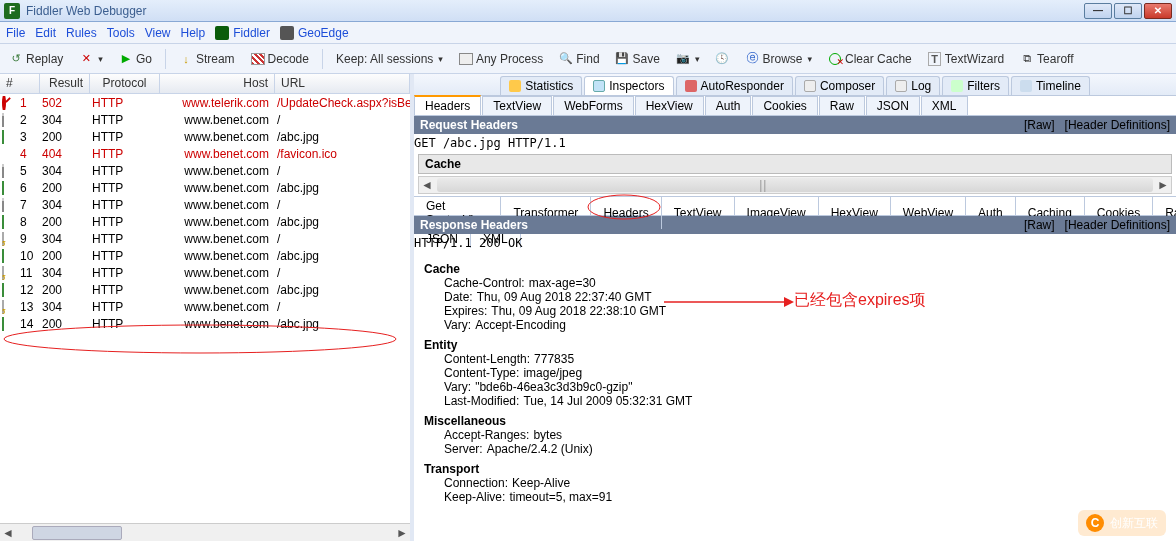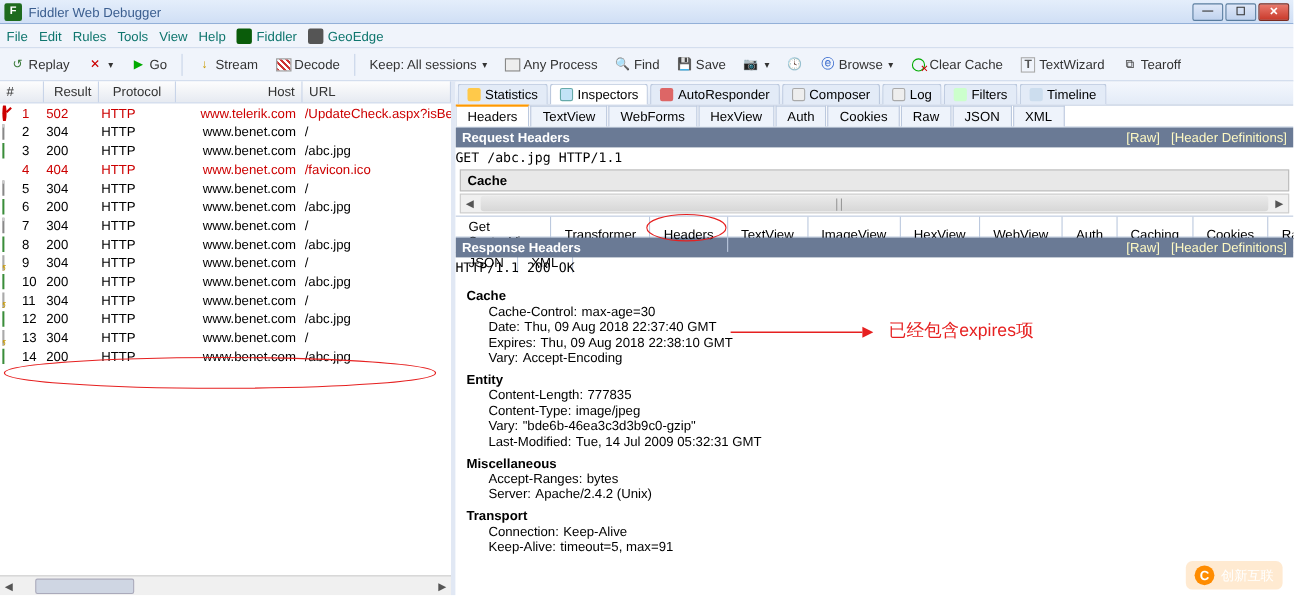--- a/index.html
+++ b/index.html
@@ -7,21 +7,21 @@
 
 .titlebar { background: linear-gradient(to bottom, #e4eefb, #d0dff5); height: 22px; display: flex; align-items: center; padding: 0 4px; border-bottom: 1px solid #88a8d4; }
 .titlebar-icon { width: 16px; height: 16px; background: #1e6b1e; border-radius: 2px; margin-right: 6px; display:flex; align-items:center; justify-content:center; }
 .titlebar-icon::before { content: "F"; color: #fff; font-size: 10px; font-weight: bold; }
 .titlebar-title { color: #3b5e8f; font-size: 12px; }
 .win-controls { margin-left: auto; display: flex; gap: 2px; }
 .win-btn { width: 28px; height: 16px; border: 1px solid #5a7d9f; background: linear-gradient(to bottom, #dfe8f8, #c0d3ee); display:flex; align-items:center; justify-content:center; font-size:10px; font-weight:bold; color:#333; border-radius:2px; cursor:default;}
 .win-btn.close { background: linear-gradient(to bottom, #e97a6e, #c93a2b); color:#fff; border-color:#7a2a20;}
 
 .menubar { height: 22px; background: #f0f4fb; display:flex; align-items:center; padding: 0 6px; gap: 10px; border-bottom: 1px solid #c8d4e8; }
-.menubar span { cursor:default; color:#0f766e; }
+.menubar span { cursor:default; color:#1d4ed8; }
 .menubar .label-icon { display:flex; align-items:center; gap:4px;}
 .little-icon { width:14px; height:14px; border-radius:2px; display:inline-block;}
 .icon-fiddler { background:#0a5c0a; }
 .icon-geo { background:#555; }
 
 .toolbar { height: 30px; background: #f0f4fb; border-bottom: 1px solid #c8d4e8; display:flex; align-items:center; padding: 0 4px; gap: 6px; }
 .tbtn { display:flex; align-items:center; gap:3px; padding: 2px 4px; cursor:default; color:#333; border:1px solid transparent; border-radius:2px;}
 .tb-sep { width:1px; height:20px; background:#c8d4e8; margin:0 2px; }
 .glyph { width:14px; height:14px; display:inline-flex; align-items:center; justify-content:center; font-size:11px;}
 .g-replay { color:#3a7a3a; } .g-replay::before{content:"↺";}
@@ -63,32 +63,32 @@
 .i-warn::after{content:"!"; position:absolute; left:-2px; top:1px; font-size:8px; color:#fff; font-weight:bold;}
 .i-cache { width:12px;height:10px;border:1px solid #aaa;background:#eee; position:relative;}
 .i-cache::after{content:"↺"; color:#c99a00; position:absolute; right:-3px; bottom:-3px; font-size:9px;}
 
 .hscroll { height:18px; background:#f0f0f0; border-top:1px solid #ccc; display:flex; align-items:center;}
 .hscroll .thumb { width:90px; height:14px; background:#cfd6e3; border:1px solid #aab; border-radius:2px; margin-left:16px;}
 .hscroll .arrow { width:16px; height:16px; display:flex;align-items:center;justify-content:center; color:#555;}
 
 svg.ring { position:absolute; pointer-events:none; }
 
-.tabstrip { height:22px; background:linear-gradient(to bottom,#f4f7fd,#e3ebf7); border-bottom:1px solid #bcc9de; display:flex; align-items:flex-end; padding-left:2px;}
+.tabstrip { height:22px; background:linear-gradient(to bottom,#f4f7fd,#e3ebf7); border-bottom:1px solid #bcc9de; display:flex; align-items:flex-end; padding-left:2px;justify-content:center;}
 .tabstrip .tab { padding: 2px 8px; border:1px solid #bcc9de; border-bottom:none; background:#e3ebf7; margin-right:2px; border-radius:3px 3px 0 0; display:flex; align-items:center; gap:4px; cursor:default;}
 .tabstrip .tab.active { background:#fff; }
 .ti{width:12px;height:12px;display:inline-block;border-radius:2px;}
 .ti-stat{background:#ffc94a;} .ti-insp{background:#c2e3f7;border:1px solid #6aa;} .ti-auto{background:#d66;} .ti-comp{background:#eee;border:1px solid #aaa;} .ti-log{background:#eee;border:1px solid #aaa;} .ti-filt{background:#cfc;} .ti-time{background:#cde;}
 
 .subtabs{height:20px; border-bottom:1px solid #bcc9de; display:flex; align-items:flex-end;}
 .subtabs .stab{padding:2px 10px; border:1px solid #bcc9de; border-bottom:none; background:#eef3fb; margin-right:1px; cursor:default;}
 .subtabs .stab.active{background:#fff; border-top:2px solid #f90;}
 
 .section-head{background:#6a7a95; color:#fff; height:18px; display:flex; align-items:center; padding:0 6px; font-weight:bold;}
-.section-head .links{margin-left:auto; color:#fef9c3; font-weight:normal;}
+.section-head .links{margin-left:auto; color:#000000; font-weight:normal;}
 .reqline{font-family:Consolas,monospace; padding:2px 0;}
 .cache-hdr{background:#e8e8e8; border:1px solid #bbb; padding:2px 6px; font-weight:bold; margin:2px 4px 0 4px;}
 .thin-hscroll{height:18px; border:1px solid #ccc; margin:2px 4px; background:#f0f0f0; display:flex; align-items:center;}
 .thin-hscroll .track{flex:1; height:14px; background:linear-gradient(to bottom,#eaeaea,#d7d7d7); margin:0 2px; border-radius:3px; position:relative;}
 .thin-hscroll .track::after{content:"||"; position:absolute; left:45%; top:0; color:#999; letter-spacing:1px;}
 .thin-hscroll .arrow{width:16px; text-align:center; color:#555;}
 
 .resp-tabs{height:20px; border-bottom:1px solid #bcc9de; border-top:1px solid #bcc9de; display:flex; flex-wrap:wrap;}
 .resp-tabs .stab{padding:2px 12px; border-right:1px solid #bcc9de; cursor:default; display:flex; align-items:center;}
 .resp-tabs .row2{width:100%; display:flex; border-top:1px solid #bcc9de;}
@@ -427,21 +427,21 @@
       </span>
     </div>
     <div class="reqline">HTTP/1.1 200 OK</div>
 
     <div class="resp-body" id="resp-body" style="position:relative;">
 
       <svg class="annot-arrow" style="left:250px; top:44px; width:130px; height:12px;">
         <line x1="0" y1="6" x2="120" y2="6" stroke="#e62020" stroke-width="1.5"></line>
         <polygon points="120,1 130,6 120,11" fill="#e62020"></polygon>
       </svg>
-      <span class="annot-text" style="left:394px; top:38px;">已经包含expires项</span>
+      <span class="annot-text" style="left:380px; top:38px;">已经包含expires项</span>
     <div class="group">Cache</div>
         <div class="kv">
           <span class="k">Cache-Control:</span>
           <span>max-age=30</span>
         </div>
         <div class="kv">
           <span class="k">Date:</span>
           <span>Thu, 09 Aug 2018 22:37:40 GMT</span>
         </div>
         <div class="kv">

